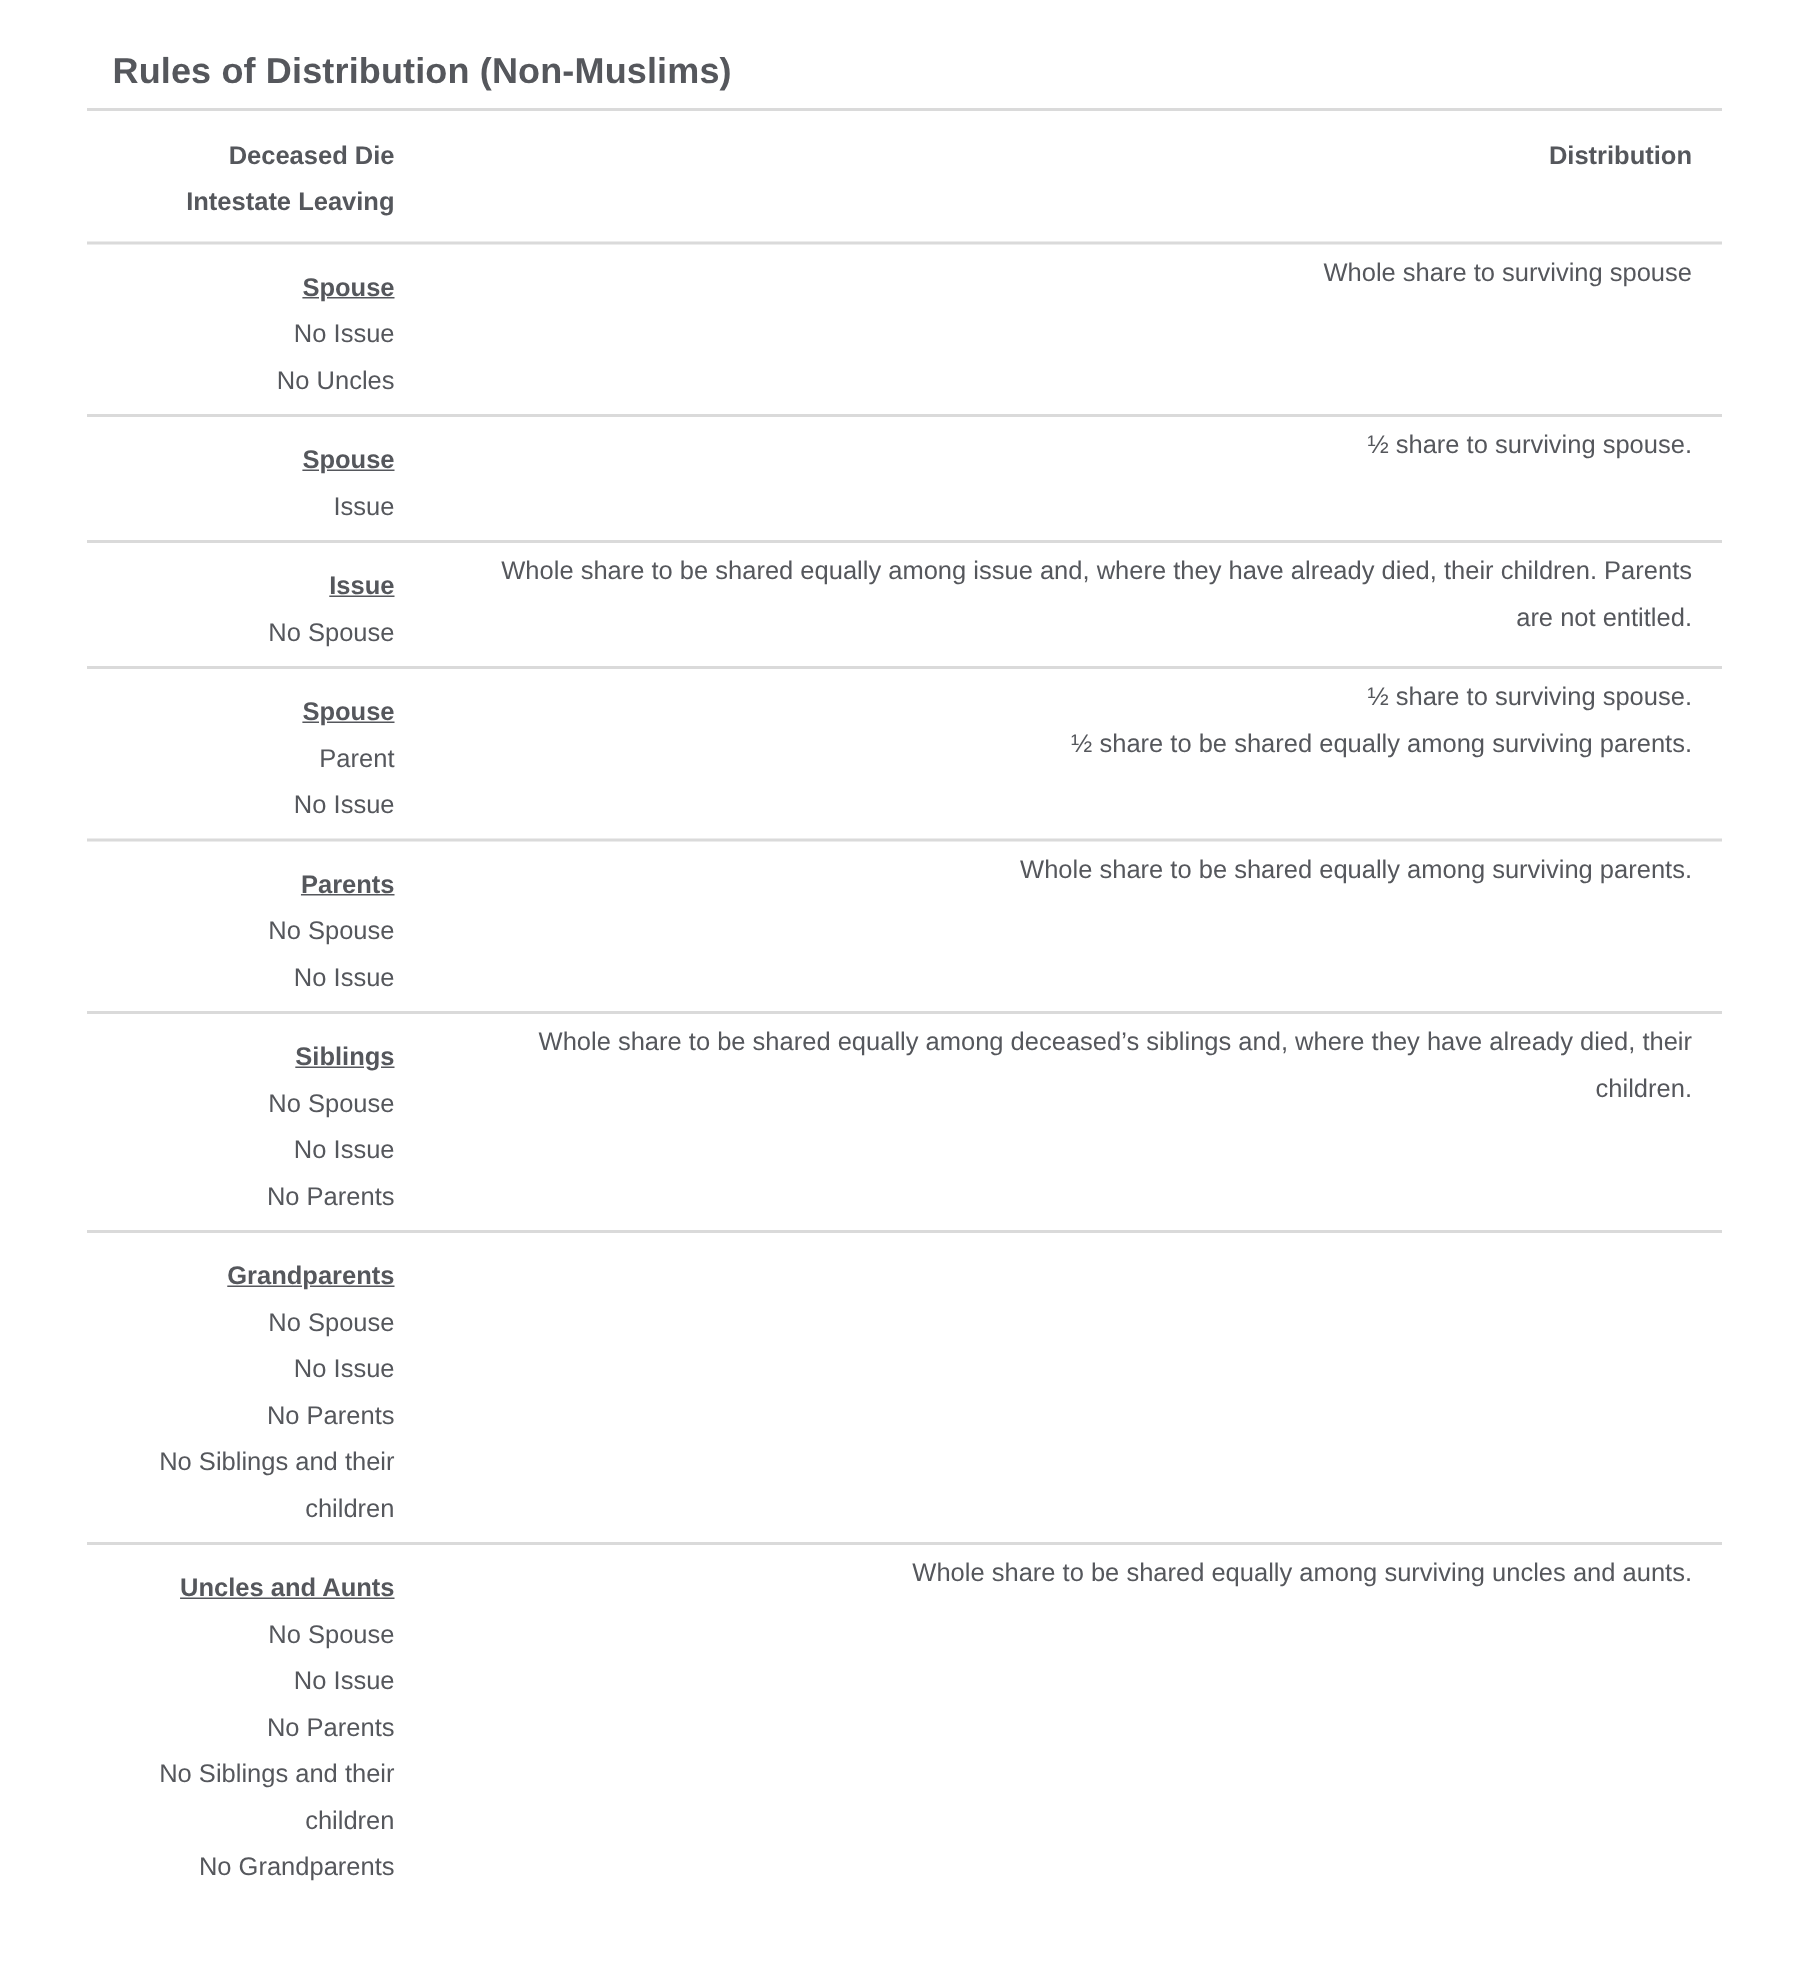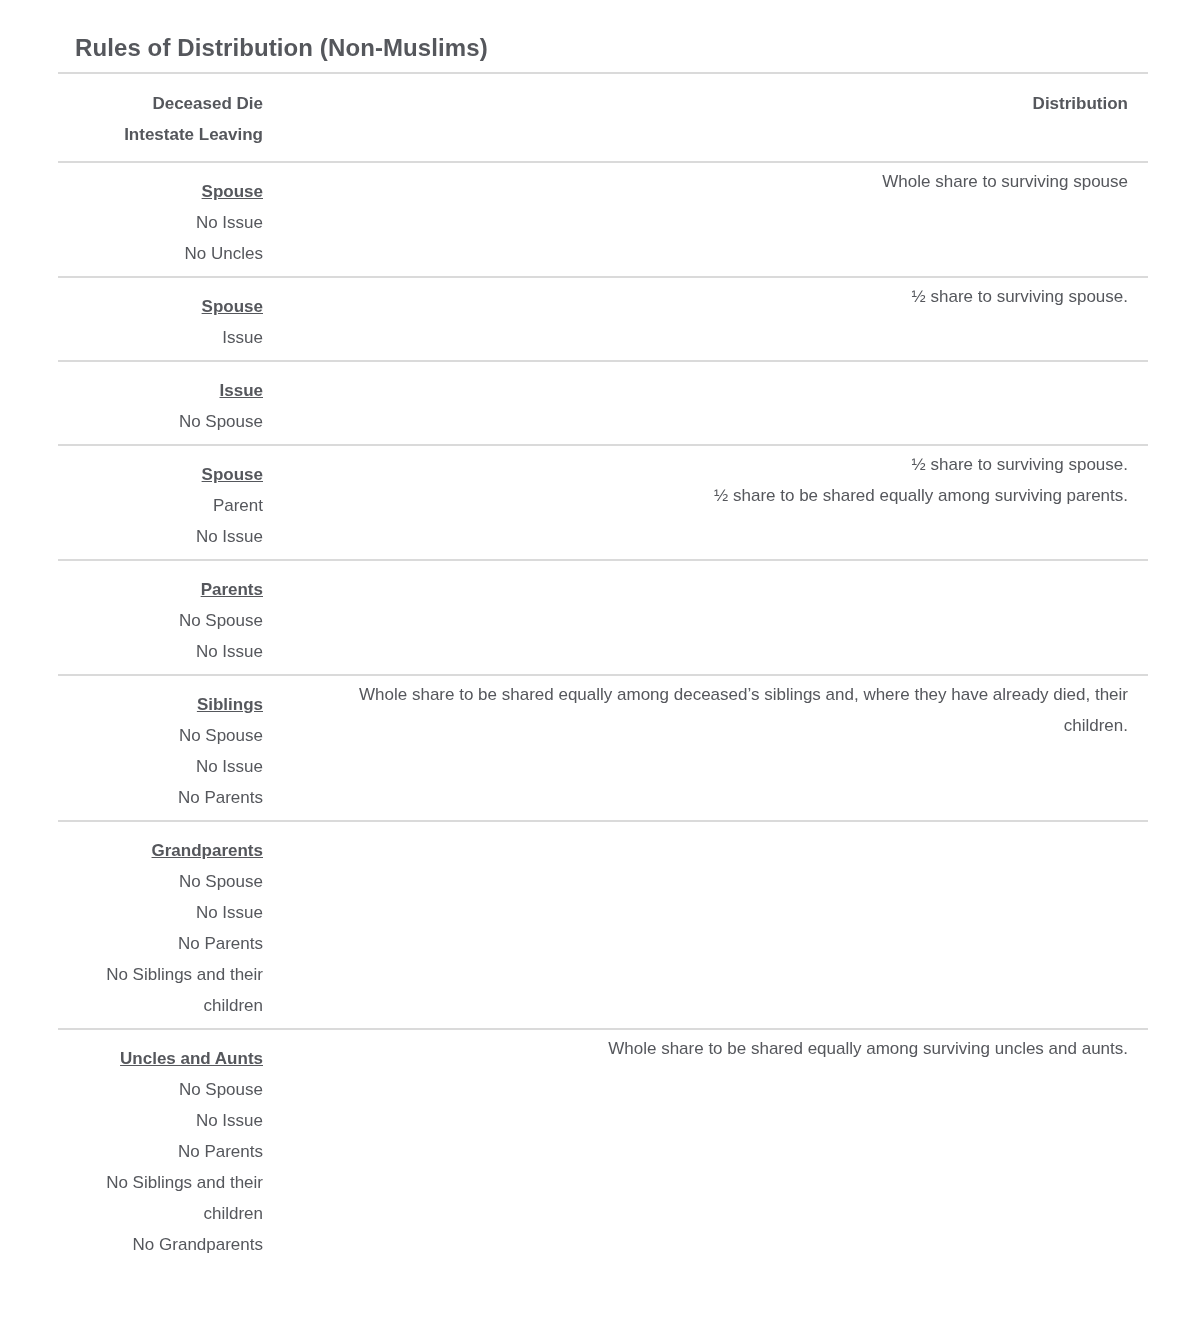--- a/index.html
+++ b/index.html
@@ -93,37 +93,43 @@
         </div>
         <div class="cell cell-distribution">
           <div class="distribution-paragraph">½ share to surviving spouse.</div>
         </div>
       </div>
       <div class="trow">
         <div class="cell cell-leaving">
           <div class="leaving-line">Issue</div>
           <div class="leaving-line">No Spouse</div>
         </div>
+        <div class="cell cell-distribution">
+          <div class="distribution-paragraph">Whole share to be shared equally among issue and, where they have already died, their children. Parents are not entitled.</div>
+        </div>
       </div>
       <div class="trow">
         <div class="cell cell-leaving">
           <div class="leaving-line">Spouse</div>
           <div class="leaving-line">Parent</div>
           <div class="leaving-line">No Issue</div>
         </div>
         <div class="cell cell-distribution">
           <div class="distribution-paragraph">½ share to surviving spouse.</div>
           <div class="distribution-paragraph">½ share to be shared equally among surviving parents.</div>
         </div>
       </div>
       <div class="trow">
         <div class="cell cell-leaving">
           <div class="leaving-line">Parents</div>
           <div class="leaving-line">No Spouse</div>
           <div class="leaving-line">No Issue</div>
+        </div>
+        <div class="cell cell-distribution">
+          <div class="distribution-paragraph">Whole share to be shared equally among surviving parents.</div>
         </div>
       </div>
       <div class="trow">
         <div class="cell cell-leaving">
           <div class="leaving-line">Siblings</div>
           <div class="leaving-line">No Spouse</div>
           <div class="leaving-line">No Issue</div>
           <div class="leaving-line">No Parents</div>
         </div>
         <div class="cell cell-distribution">

